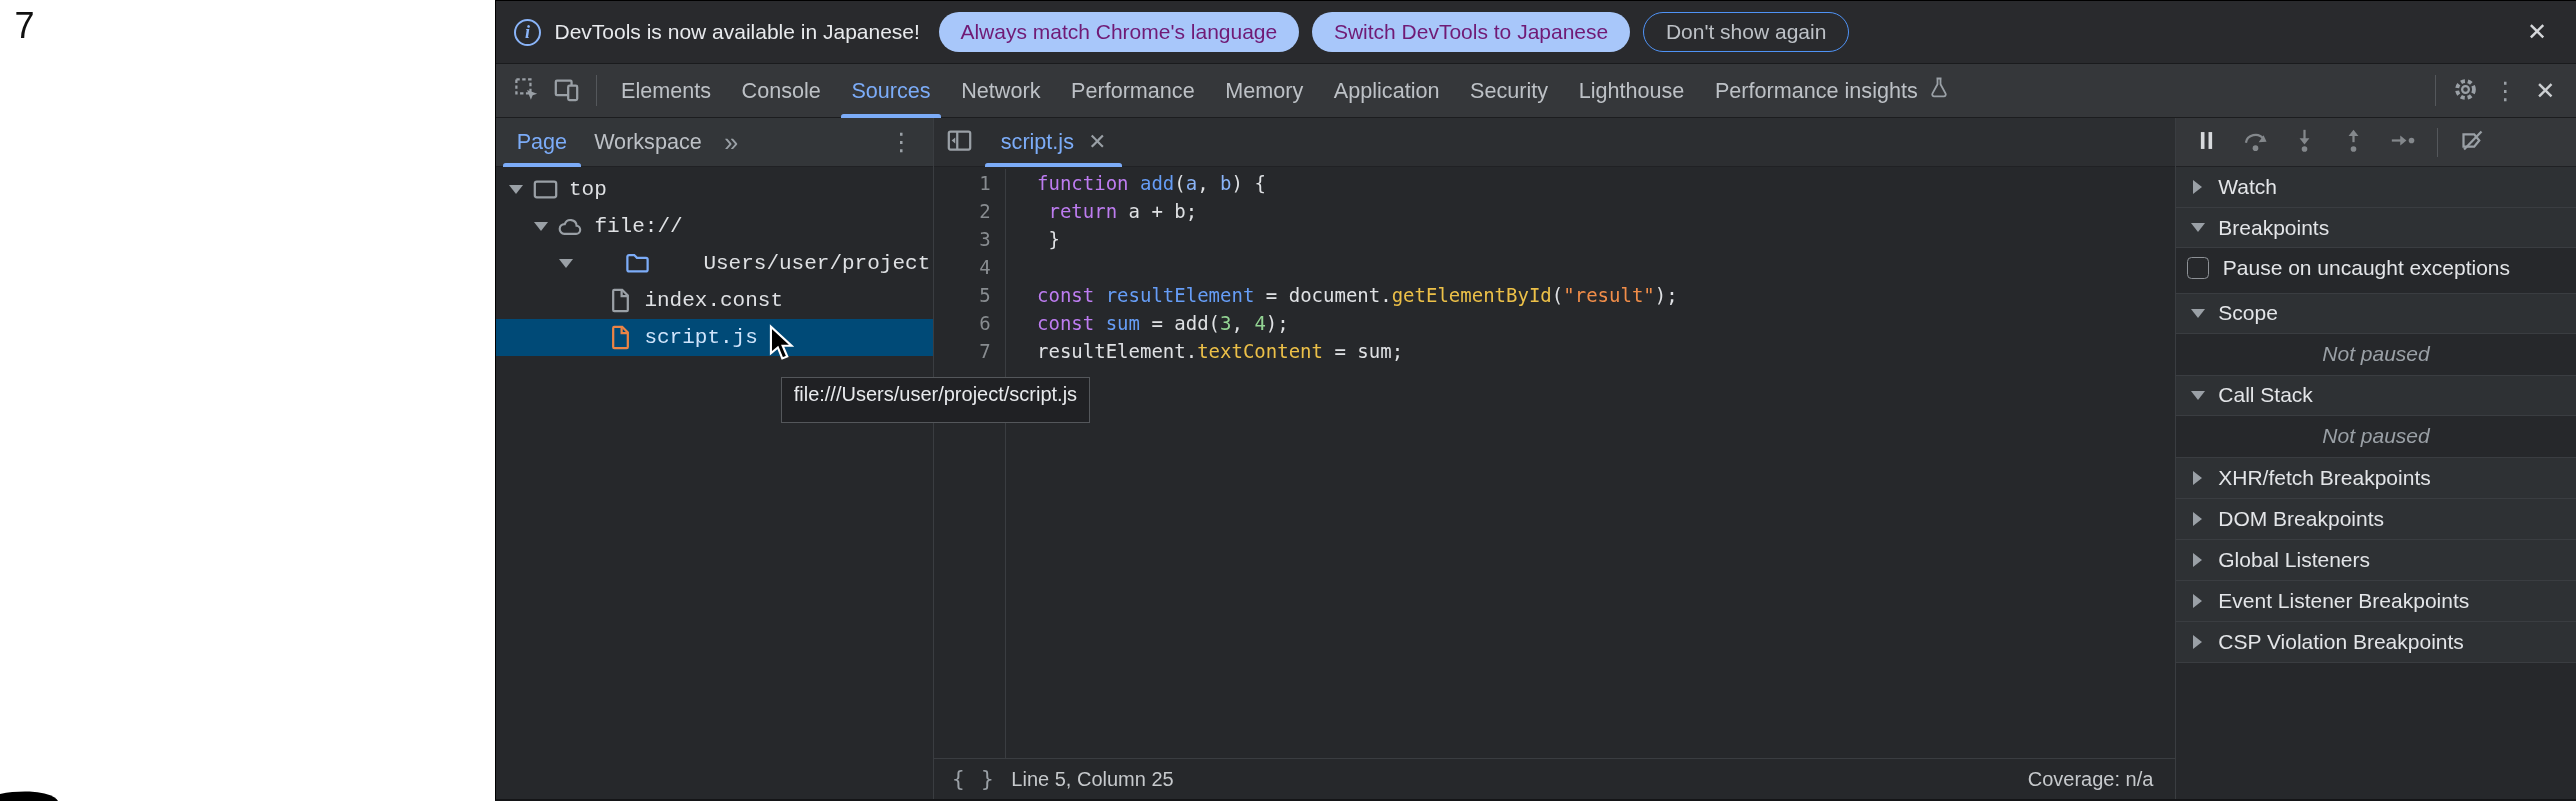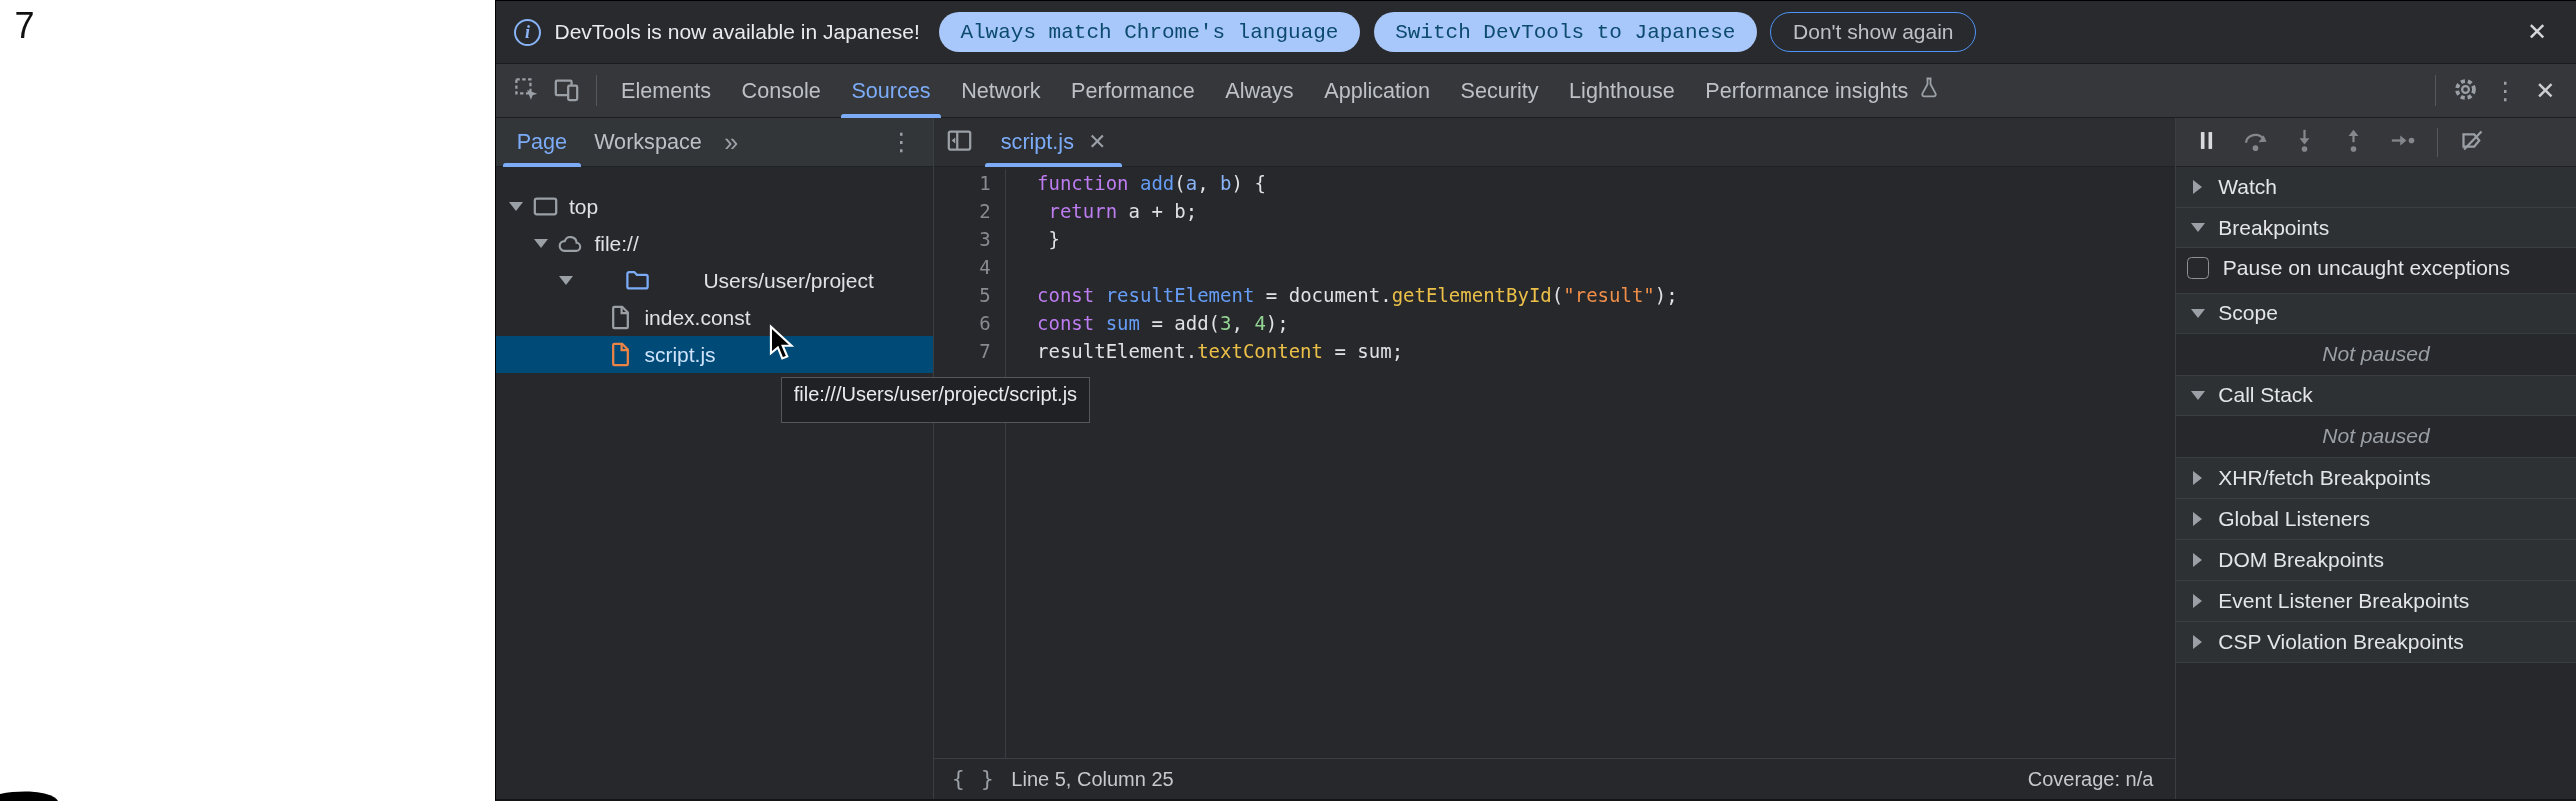--- a/index.html
+++ b/index.html
@@ -14,21 +14,21 @@
 
   
   .banner { height:63px; flex:none; background:#292a2d; border-bottom:1.8px solid #1a1b1d;
     display:flex; align-items:center; padding:0 23.4px 0 18px; gap:13.5px; }
   .info-icon { width:27px; height:27px; flex:none; border:2.3px solid #8ab4f8; border-radius:50%;
     color:#8ab4f8; display:flex; align-items:center; justify-content:center;
     font-size:18px; font-weight:bold; font-family:"Liberation Serif",serif; font-style:italic; }
   .banner-text { color:#e8eaed; font-size:21px; margin-right:5.4px; white-space:nowrap; }
   .pill { height:40px; border-radius:20px; padding:0 21.6px; font-size:21px; display:flex; align-items:center;
     white-space:nowrap; border:none; cursor:default; font-family:inherit; }
-  .pill.filled { background:#a8c7fa; color:#0c4a6e;font-family:Liberation Mono, monospace; }
+  .pill.filled { background:#a8c7fa; color:#701a75; }
   .pill.outlined { background:transparent; border:1.8px solid #4f93f6; color:#bdc1c6; }
   .banner-close { margin-left:auto; color:#d5d7da; font-size:24px; padding:0 5.4px; }
 
   
   .tabbar { height:54px; flex:none; background:#35373a; border-bottom:1.8px solid #1c1d1f;
     display:flex; align-items:center; padding:0 10.8px; }
   .icon-btn { width:40px; height:40px; flex:none; display:flex; align-items:center; justify-content:center; }
   .icon-btn svg { width:27px; height:27px; }
   .glyph { color:#9aa0a6; font-size:24px; }
   .tabbar-divider { width:0.9px; height:31px; background:#54575b; margin:0 9px; flex:none; }
@@ -49,21 +49,21 @@
 
   
   .navigator { width:438px; flex:none; border-right:0.9px solid #3a3d41; display:flex; flex-direction:column; background:#26282b; }
   .nav-strip { background:#333639; padding:0 7.2px; }
   .nav-tab { height:49px; padding:0 13.5px; font-size:21.6px; color:#bdc1c6; display:flex; align-items:center; position:relative; }
   .nav-tab.selected { color:#7cacf8; }
   .nav-tab.selected::after { content:""; position:absolute; left:0; right:0; bottom:0; height:3.6px;
     background:#7cacf8; border-radius:2.7px 2.7px 0 0; }
   .chevrons { color:#9aa0a6; font-size:25px; padding:0 9px; letter-spacing:-1.8px; }
   .nav-menu { margin-left:auto; color:#9aa0a6; font-size:24px; padding:0 12.6px; }
-  .tree { padding-top:21px; font-size:21px; color:#dfe1e4; }
+  .tree { padding-top:4px; font-size:21px; color:#dfe1e4;font-family:Liberation Mono, monospace; }
   .tree-row { height:37px; display:flex; align-items:center; }
   .tree-row.selected { background:#004a77; color:#cfe4fb; }
   .exp { width:23.4px; flex:none; display:flex; align-items:center; justify-content:flex-start; }
   .tri-d { width:0; height:0; border-left:7.2px solid transparent; border-right:7.2px solid transparent; border-top:9px solid #9aa0a6; }
   .tree-ico { width:27px; height:27px; flex:none; margin-right:10px; }
   .tree-ico svg { width:27px; height:27px; display:block; }
 
   
   .editor { flex:1; min-width:0; display:flex; flex-direction:column; background:#26282b; }
   .editor-strip { background:#2c2e31; padding:0 5.4px; }
@@ -150,21 +150,21 @@
           <div class="tab selected">
             <span>Sources</span>
           </div>
           <div class="tab">
             <span>Network</span>
           </div>
           <div class="tab">
             <span>Performance</span>
           </div>
           <div class="tab">
-            <span>Always</span>
+            <span>Memory</span>
           </div>
           <div class="tab">
             <span>Application</span>
           </div>
           <div class="tab">
             <span>Security</span>
           </div>
           <div class="tab">
             <span>Lighthouse</span>
           </div>
@@ -368,29 +368,29 @@
                   <span class="s-tri-r"></span>
                 </span>
                 <span>XHR/fetch Breakpoints</span>
               </div>
             </div>
             <div class="section">
               <div class="section-header">
                 <span class="tri-box">
                   <span class="s-tri-r"></span>
                 </span>
+                <span>DOM Breakpoints</span>
+              </div>
+            </div>
+            <div class="section">
+              <div class="section-header">
+                <span class="tri-box">
+                  <span class="s-tri-r"></span>
+                </span>
                 <span>Global Listeners</span>
-              </div>
-            </div>
-            <div class="section">
-              <div class="section-header">
-                <span class="tri-box">
-                  <span class="s-tri-r"></span>
-                </span>
-                <span>DOM Breakpoints</span>
               </div>
             </div>
             <div class="section">
               <div class="section-header">
                 <span class="tri-box">
                   <span class="s-tri-r"></span>
                 </span>
                 <span>Event Listener Breakpoints</span>
               </div>
             </div>

